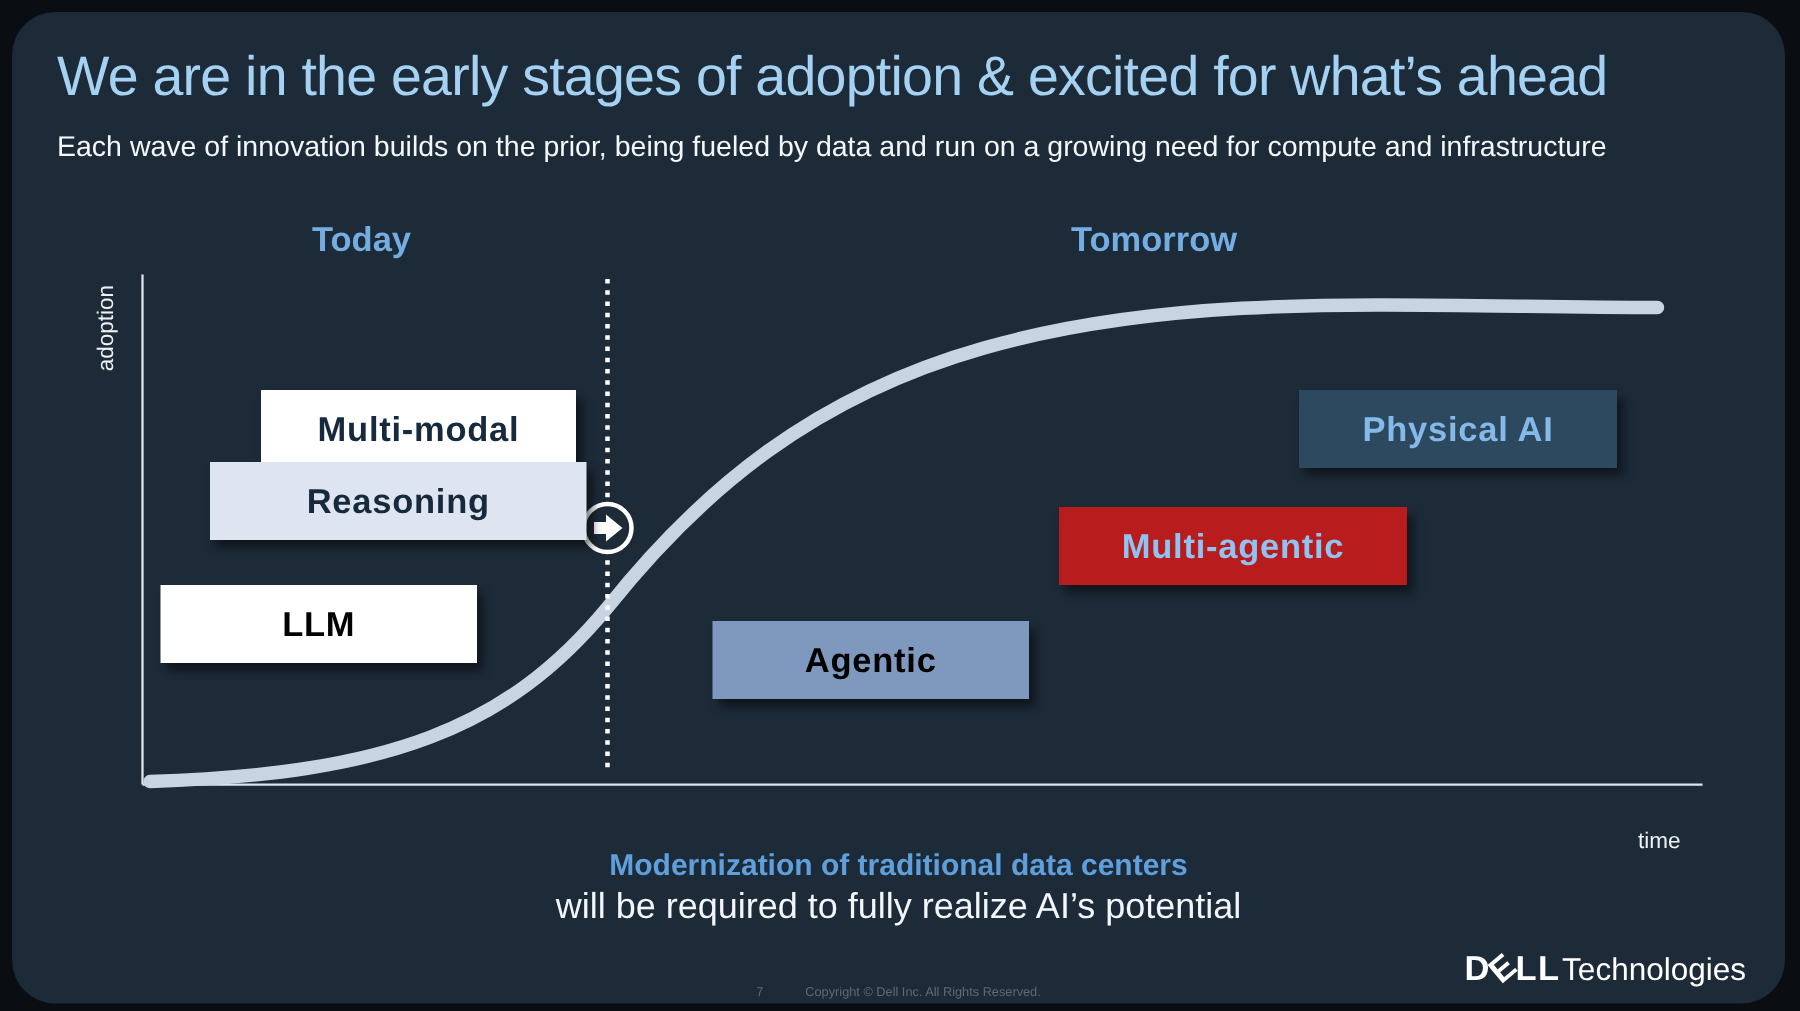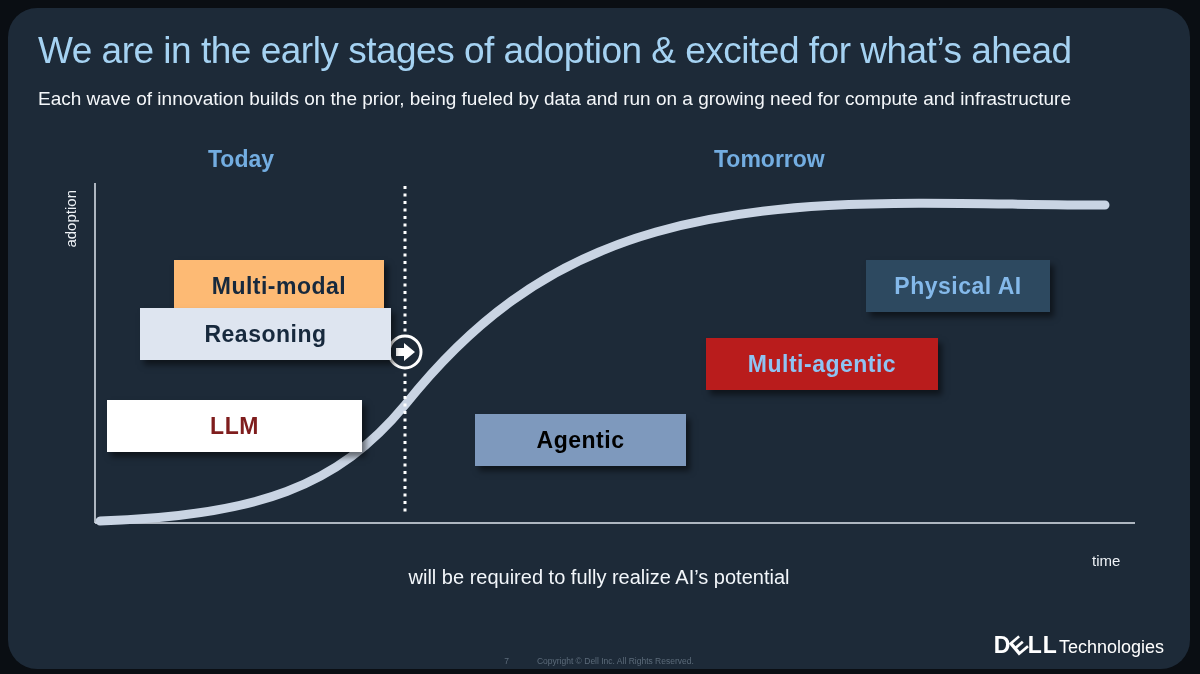--- a/index.html
+++ b/index.html
@@ -36,42 +36,42 @@
   .x-axis-label{
     position:absolute;left:1084px;top:534px;
     font-size:15px;color:#eef2f6;margin-top:10px;
   }
   .milestone{
     position:absolute;height:52px;
     display:flex;align-items:center;justify-content:center;
     font-size:23px;font-weight:bold;letter-spacing:0.5px;
     box-shadow:4px 5px 6px rgba(0,0,0,0.5);
   }
-  .m-multi-modal{left:166px;top:252px;width:210px;background:#fdba74;color:#17293d;}
+  .m-multi-modal{left:166px;top:252px;width:210px;background:#ffffff;color:#17293d;}
   .m-reasoning {left:132px;top:300px;width:251px;background:#dee5f0;color:#17293d;}
-  .m-llm       {left:99px; top:392px;width:255px;background:#ffffff;color:#7f1d1d;}
+  .m-llm       {left:99px; top:382px;width:211px;background:#ffffff;color:#000000;}
   .m-agentic   {left:467px;top:406px;width:211px;background:#7e99bd;color:#000000;}
   .m-multi-agentic{left:698px;top:330px;width:232px;background:#b91c1c;color:#8fc3f2;}
-  .m-physical-ai {left:858px;top:252px;width:184px;background:#2d4960;color:#84b9ea;}
+  .m-physical-ai {left:858px;top:252px;width:212px;background:#2d4960;color:#84b9ea;}
   .callout{
     position:absolute;left:0;right:0;top:556px;text-align:center;line-height:27px;
   }
   .callout .line1{font-size:20px;font-weight:bold;color:#5f9fdb;}
-  .callout .line2{font-size:20px;color:#f2f6fa;}
+  .callout .line2{font-size:24px;color:#f2f6fa;}
   .copyright-row{
     position:absolute;left:0;right:0;top:648px;
     display:flex;justify-content:center;gap:28px;
     font-size:8.5px;color:#5c6b7a;
   }
   .brand-logo{
     position:absolute;right:26px;top:624px;color:#ffffff;white-space:nowrap;
   }
   .brand-dell{font-size:23px;font-weight:800;letter-spacing:1px;}
   .brand-dell .tilted-e{display:inline-block;transform:rotate(-40deg);}
-  .brand-suffix{font-size:18px;font-weight:400;margin-left:1px;text-align:center;}
+  .brand-suffix{font-size:21px;font-weight:400;margin-left:1px;text-align:center;}
 </style>
 </head>
 <body>
 
 <div class="slide">
 
   <div class="page-title">We are in the early stages of adoption &amp; excited for what’s ahead</div>
   <div class="page-subtitle">Each wave of innovation builds on the prior, being fueled by data and run on a growing need for compute and infrastructure</div>
 
   <div class="era-label era-today">Today</div>
@@ -104,20 +104,21 @@
     <span>Agentic</span>
   </div>
   <div class="milestone m-multi-agentic">
     <span>Multi-agentic</span>
   </div>
   <div class="milestone m-physical-ai">
     <span>Physical AI</span>
   </div>
 
   <div class="callout">
+    <div class="line1">Modernization of traditional data centers</div>
     <div class="line2">will be required to fully realize AI’s potential</div>
   </div>
 
   <div class="copyright-row">
     <span>7</span>
     <span>Copyright © Dell Inc. All Rights Reserved.</span>
   </div>
 
   <div class="brand-logo">
     <span class="brand-dell"><span>D</span><span class="tilted-e">E</span><span>LL</span></span><span class="brand-suffix">Technologies</span>

